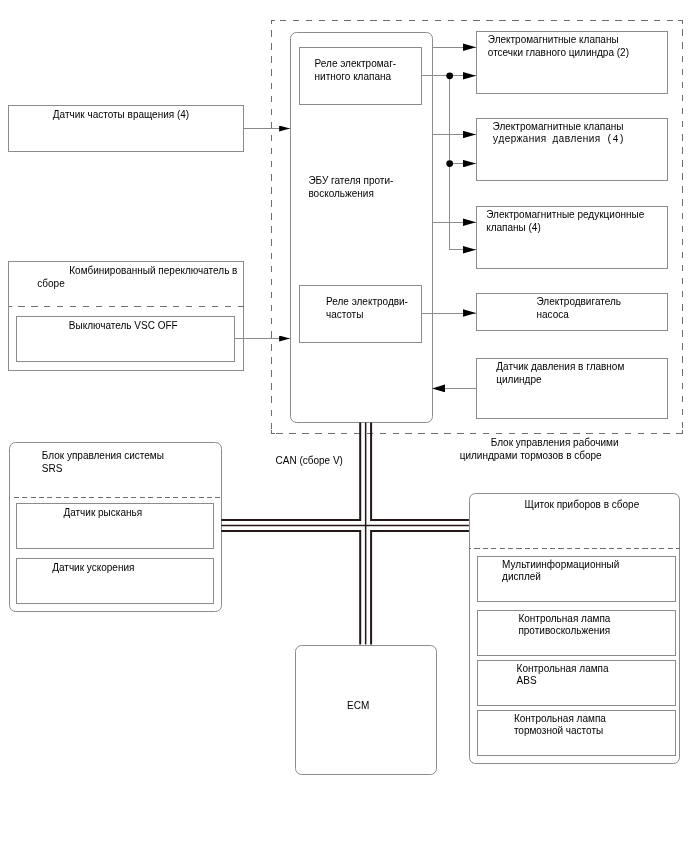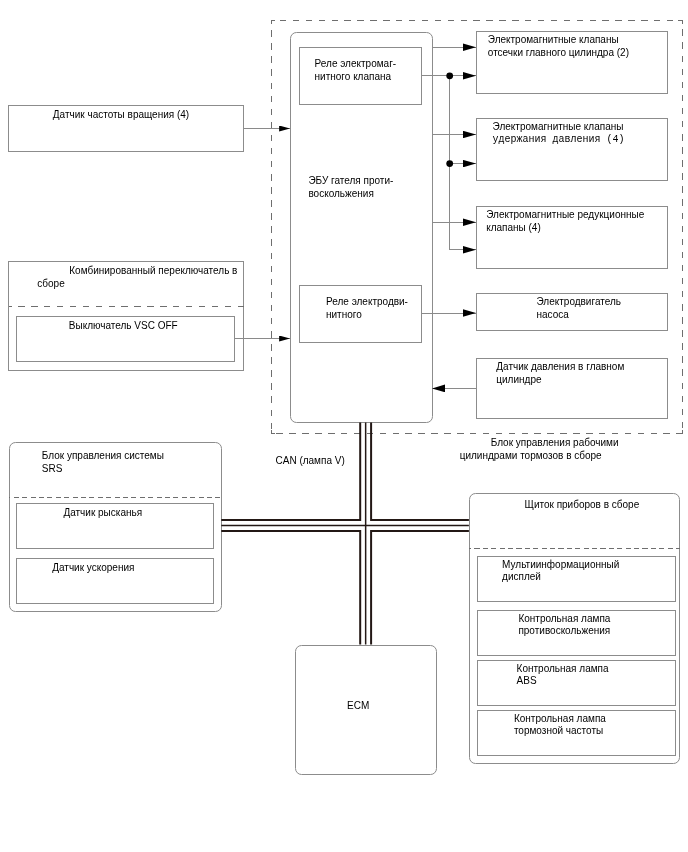--- a/index.html
+++ b/index.html
@@ -72,21 +72,21 @@
   <div class="box rbox" data-name="skid-control-ecu-box" style="left:290px;top:32px;width:143px;height:391px;"></div>
   <div class="txt" data-name="skid-control-ecu-label-line1" style="left:308.4px;top:174.6px;">ЭБУ гателя проти-</div>
   <div class="txt" data-name="skid-control-ecu-label-line2" style="left:308.4px;top:187.5px;">воскольжения</div>
 
   <div class="box" data-name="solenoid-relay-box" style="left:298.5px;top:46.5px;width:123px;height:58px;"></div>
   <div class="txt" data-name="solenoid-relay-label-line1" style="left:314.6px;top:57.9px;">Реле электромаг-</div>
   <div class="txt" data-name="solenoid-relay-label-line2" style="left:314.6px;top:70.8px;">нитного клапана</div>
 
   <div class="box" data-name="motor-relay-box" style="left:298.5px;top:285px;width:123px;height:58px;"></div>
   <div class="txt" data-name="motor-relay-label-line1" style="left:326.0px;top:295.8px;">Реле электродви-</div>
-  <div class="txt" data-name="motor-relay-label-line2" style="left:326.0px;top:308.7px;">нитного</div>
+  <div class="txt" data-name="motor-relay-label-line2" style="left:326.0px;top:308.7px;">частоты</div>
 
   <div class="box" data-name="master-cut-valves-box" style="left:476px;top:31px;width:192px;height:63px;"></div>
   <div class="txt" data-name="master-cut-valves-label-line1" style="left:487.8px;top:34.3px;">Электромагнитные клапаны</div>
   <div class="txt" data-name="master-cut-valves-label-line2" style="left:487.8px;top:47.2px;">отсечки главного цилиндра (2)</div>
 
   <div class="box" data-name="hold-valves-box" style="left:476px;top:117.5px;width:192px;height:63px;"></div>
   <div class="txt" data-name="hold-valves-label-line1" style="left:492.6px;top:120.9px;">Электромагнитные клапаны</div>
   <div class="txt" data-name="hold-valves-label-line2" style="left:492.6px;top:133.8px;font-family:Liberation Mono, monospace;">удержания давления (4)</div>
 
   <div class="box" data-name="reduction-valves-box" style="left:476px;top:205.5px;width:192px;height:63px;"></div>
@@ -121,21 +121,21 @@
         <path d="M221.3,531.0 L360.2,531.0 L360.2,644.5" data-name="can-bus-corner-bottomleft"></path>
         <path d="M468.9,531.0 L371.1,531.0 L371.1,644.5" data-name="can-bus-corner-bottomright"></path>
       </g>
       <g stroke-width="1.5">
 
         <path d="M221.3,525.6 L468.9,525.6" data-name="can-bus-center-h"></path>
         <path d="M365.65,422.5 L365.65,644.5" data-name="can-bus-center-v"></path>
       </g>
     </g>
   </svg>
-  <div class="txt" data-name="can-bus-label" style="left:275.5px;top:455.0px;">CAN (лампа V)</div>
+  <div class="txt" data-name="can-bus-label" style="left:275.5px;top:455.0px;">CAN (сборе V)</div>
 
   <div class="box rbox" data-name="ecm-box" style="left:295px;top:644.5px;width:142px;height:130px;background:#fff;"></div>
   <div class="txt" data-name="ecm-label" style="left:347.0px;top:699.8px;">ECM</div>
 
   <div class="box rbox" data-name="combination-meter-box" style="left:468.5px;top:492.5px;width:211px;height:271px;background:#fff;"></div>
   <div class="txt" data-name="combination-meter-label" style="left:489.5px;top:498.9px;padding-left:35px;">Щиток приборов в сборе</div>
 
   <div class="box" data-name="multi-display-box" style="left:476.5px;top:555.5px;width:199px;height:46px;"></div>
   <div class="txt" data-name="multi-display-label-line1" style="left:502.1px;top:558.5px;text-align:right;">Мультиинформационный</div>
   <div class="txt" data-name="multi-display-label-line2" style="left:502.1px;top:571.4px;">дисплей</div>

